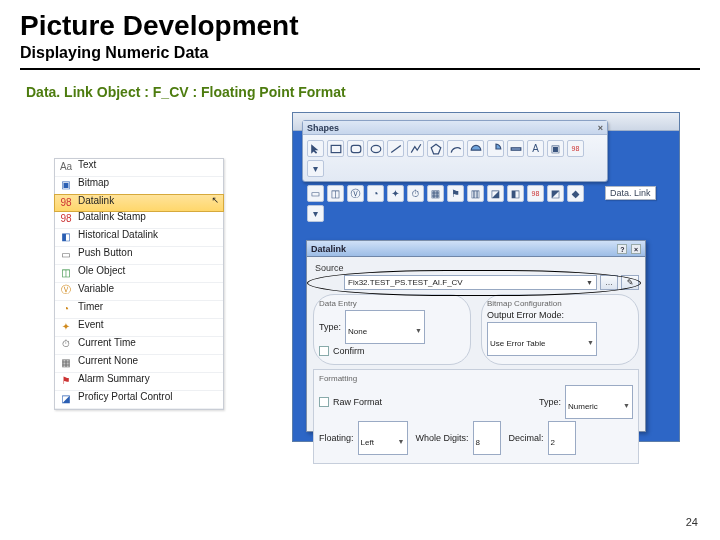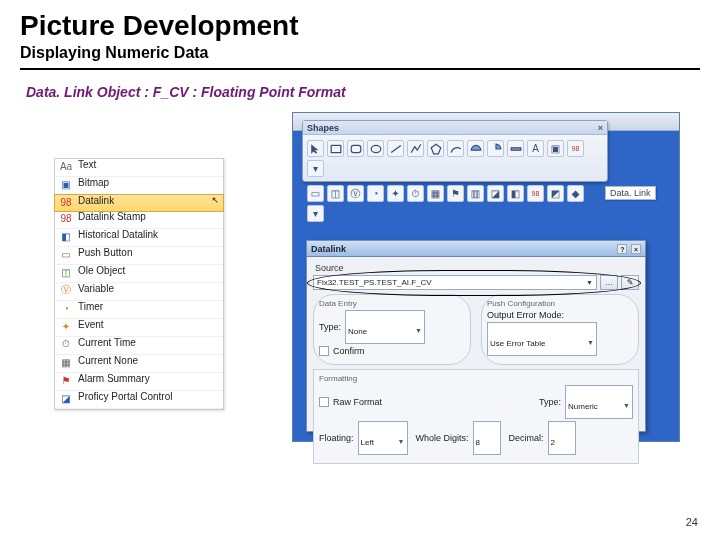--- a/index.html
+++ b/index.html
@@ -1,21 +1,21 @@
 <!DOCTYPE html>
 <html><head>
 <meta charset="utf-8">
 <style>
   * { box-sizing: border-box; margin: 0; padding: 0; }
   html, body { width: 720px; height: 540px; font-family: Arial, sans-serif; background: #fff; color: #000; }
   .slide { position: relative; width: 720px; height: 540px; padding: 10px 20px 0 20px; }
   .title { font-size: 28px; font-weight: bold; color: #000; }
   .subtitle { font-size: 16px; font-weight: bold; color: #000; margin-top: 2px; }
   .upper-split { height: 2px; background: #000; margin-top: 6px; margin-bottom: 14px; }
-  .desc { font-size: 14px; font-weight: bold; color: #701a75; margin-bottom: 12px; margin-left: 6px; font-style: italic; }
+  .desc { font-size: 14px; font-weight: bold; color: #4d7c0f; margin-bottom: 12px; margin-left: 6px; }
 
   .stage { position: relative; width: 640px; height: 330px; margin-left: 20px; }
 
   
   .bluewin { position: absolute; left: 252px; top: 0; width: 388px; height: 330px;
     background: #2d66c6; border: 1px solid #5c7da9; }
   .bluewin .bar { height: 18px; background: linear-gradient(#e9eef5,#cdd7e6); border-bottom:1px solid #9fb0c9; }
 
   
   .shapes {
@@ -63,21 +63,21 @@
     padding:0 4px; font-size:9px; font-weight:bold; color:#223; justify-content:space-between;}
   .dlg .tbar .winbtns span { display:inline-block; width:10px; height:10px;
     background:#e9edf3; border:1px solid #9aa; margin-left:1px; font-size:7px;
     text-align:center; line-height:9px;}
   .dlg .inner { padding:4px 6px 4px 6px; }
   .dlg .lbl { font-size:9px; color:#333; margin:2px 0 2px 2px;}
   .srcline { display:flex; gap:3px; align-items:center; margin-bottom:4px;
     position:relative;}
   .srcbox { flex:1; height:15px; background:#fff; border:1px solid #97a8c2;
     padding:0 3px; font-size:8px; line-height:14px; display:flex;
-    justify-content:space-between; align-items:center;}
+    justify-content:space-between; align-items:center;margin-left:31px;}
   .srcbox .arr { font-size:7px; color:#444;}
   .mini { width:18px; height:15px; background:linear-gradient(#f7f9fc,#dde5f0);
     border:1px solid #9aaac4; font-size:8px; display:flex;align-items:center;
     justify-content:center;}
   .oval { position:absolute; left:-6px; top:-5px; width:334px; height:26px;
     border:1px solid #000; border-radius:50%/60%; pointer-events:none;}
   .grp { border:1px solid #c6cedb; background:#f4f6fa; padding:4px 5px 6px 5px;
     margin-bottom:4px;}
   .row { display:flex; gap:8px; align-items:center; margin:2px 0;}
   .field { display:flex; gap:4px; align-items:center;}
@@ -287,21 +287,21 @@
                 <span>None</span>
                   <span class="arr">▼</span>
               </div>
             </div>
             <div class="row field">
               <span class="chk"></span>
               <span>Confirm</span>
             </div>
           </div>
           <div class="grp col">
-            <div class="grphdr">Push Configuration</div>
+            <div class="grphdr">Bitmap Configuration</div>
             <div class="row field" style="flex-direction:column; align-items:flex-start; gap:2px;">
               <span>Output Error Mode:</span>
               <div class="drop" style="min-width:110px;">
                 <span>Use Error Table</span>
                   <span class="arr">▼</span>
               </div>
             </div>
           </div>
         </div>
 

